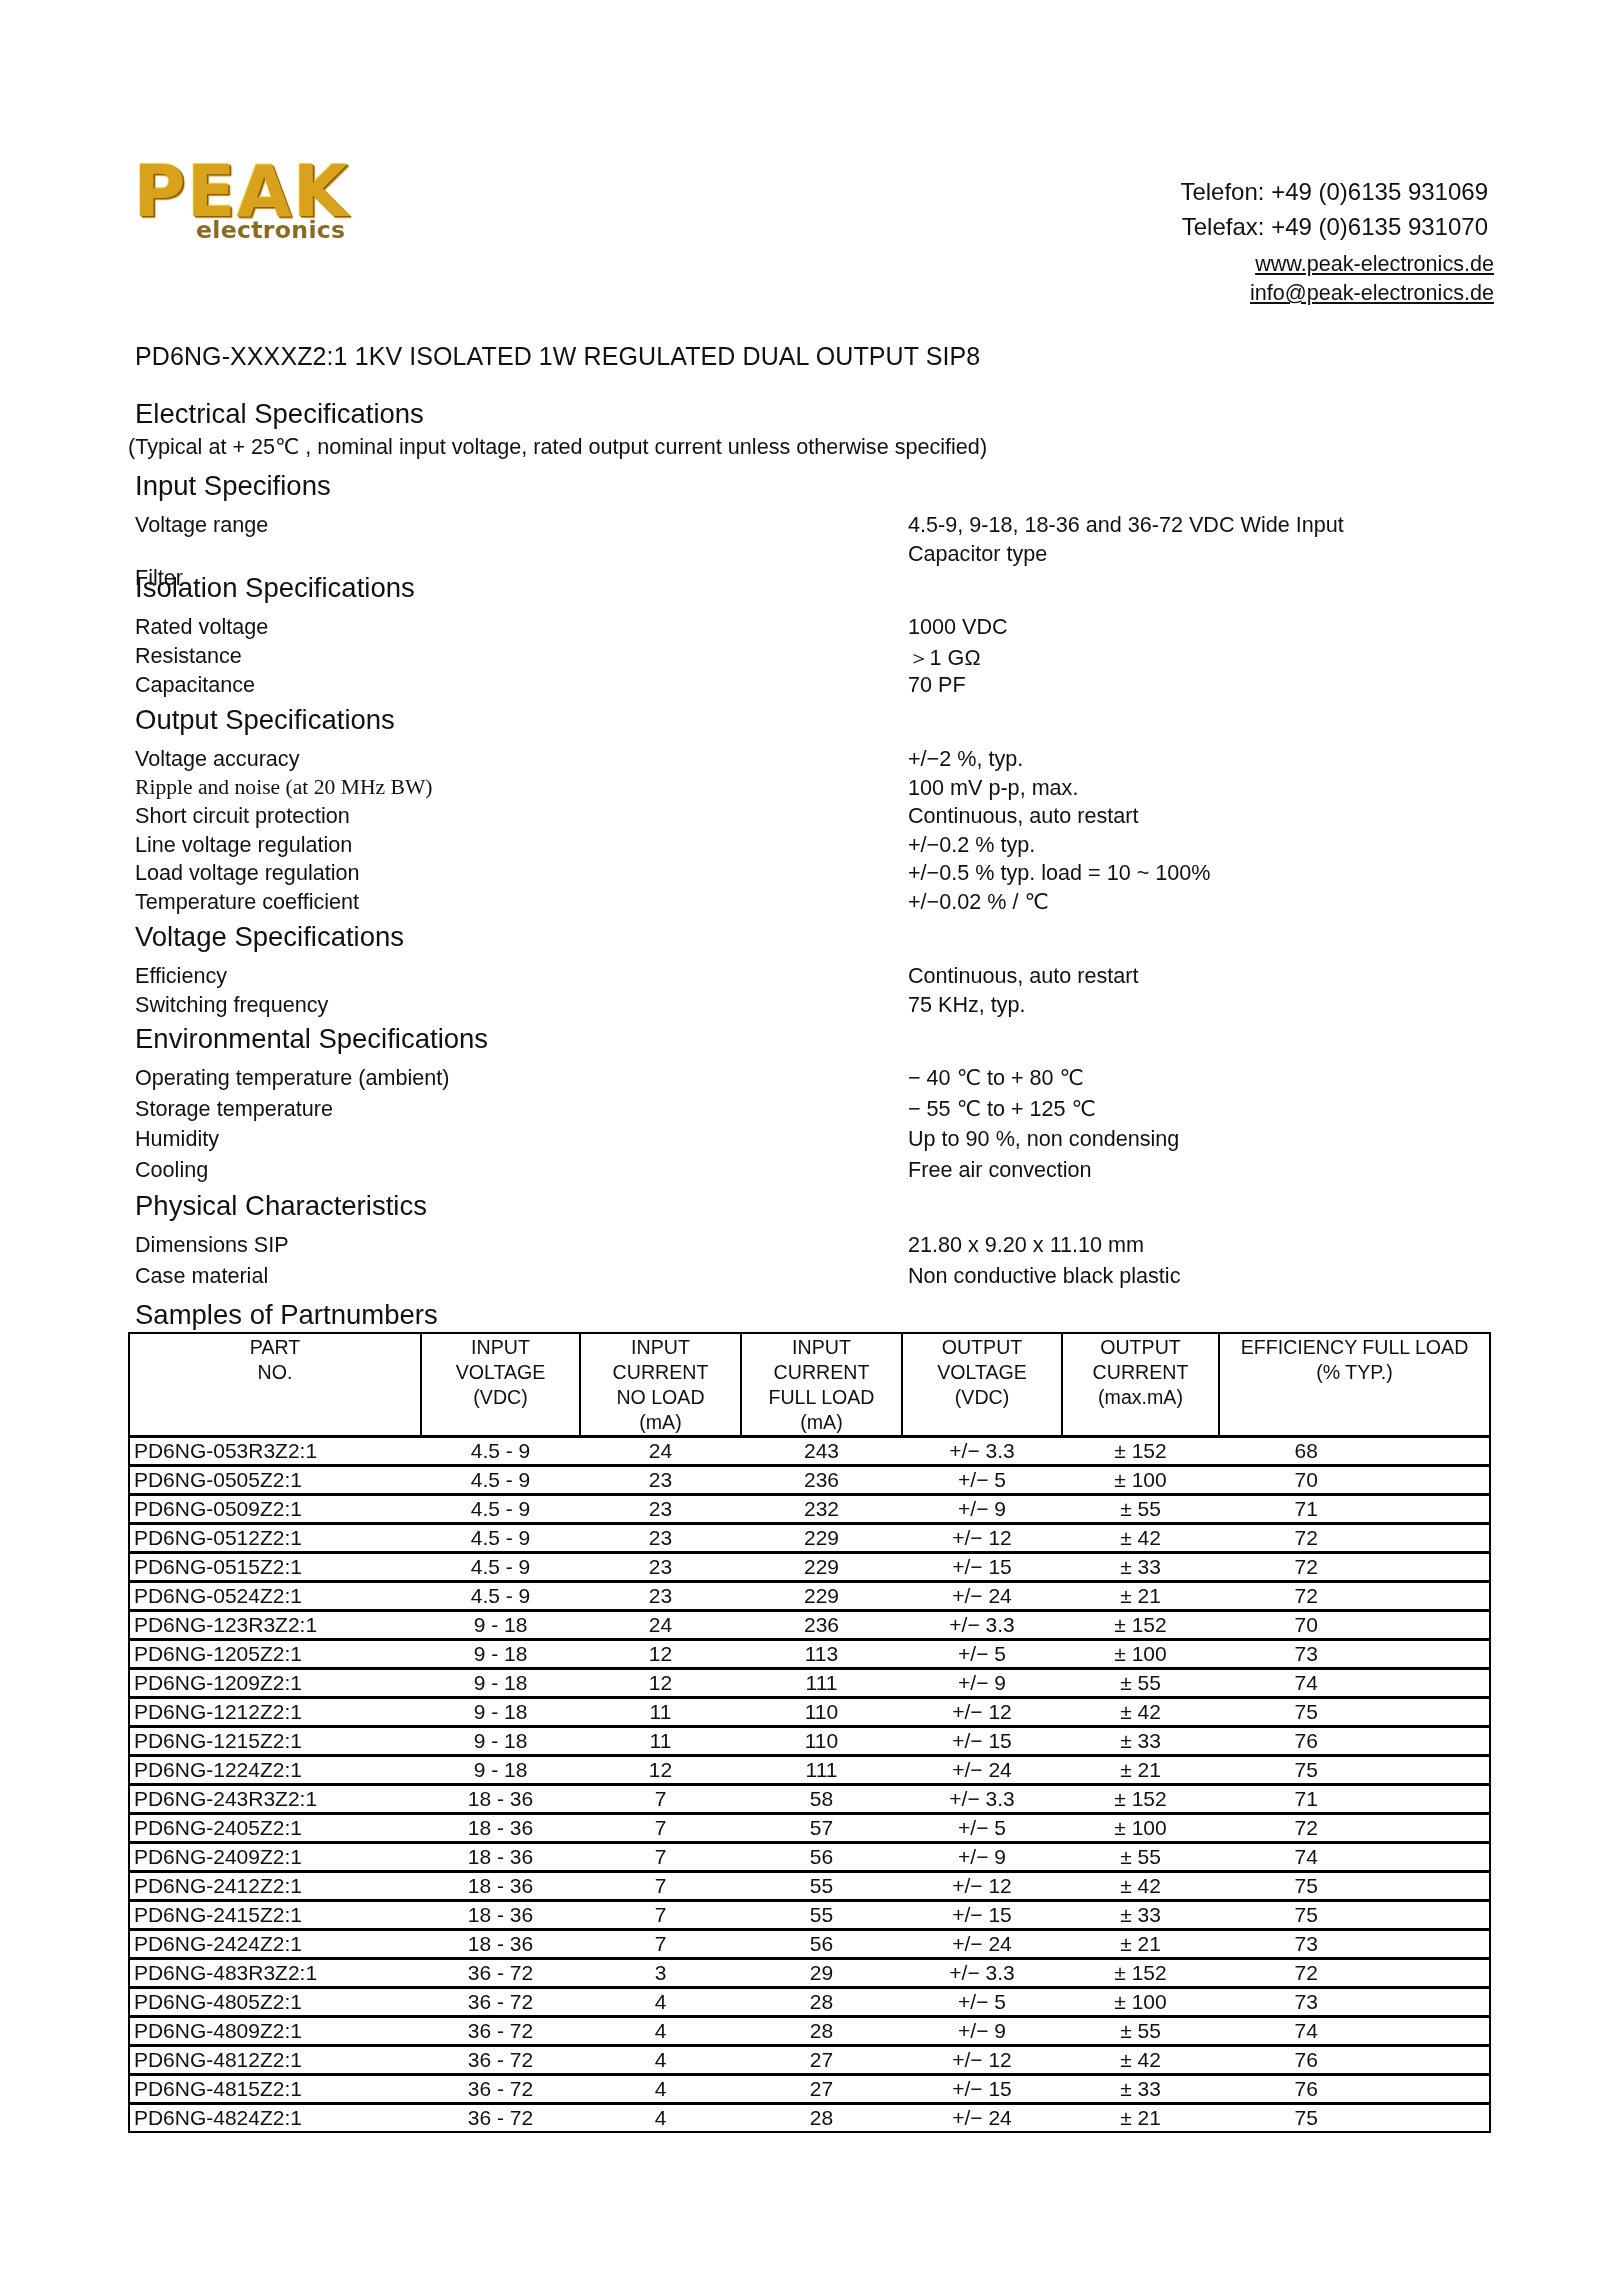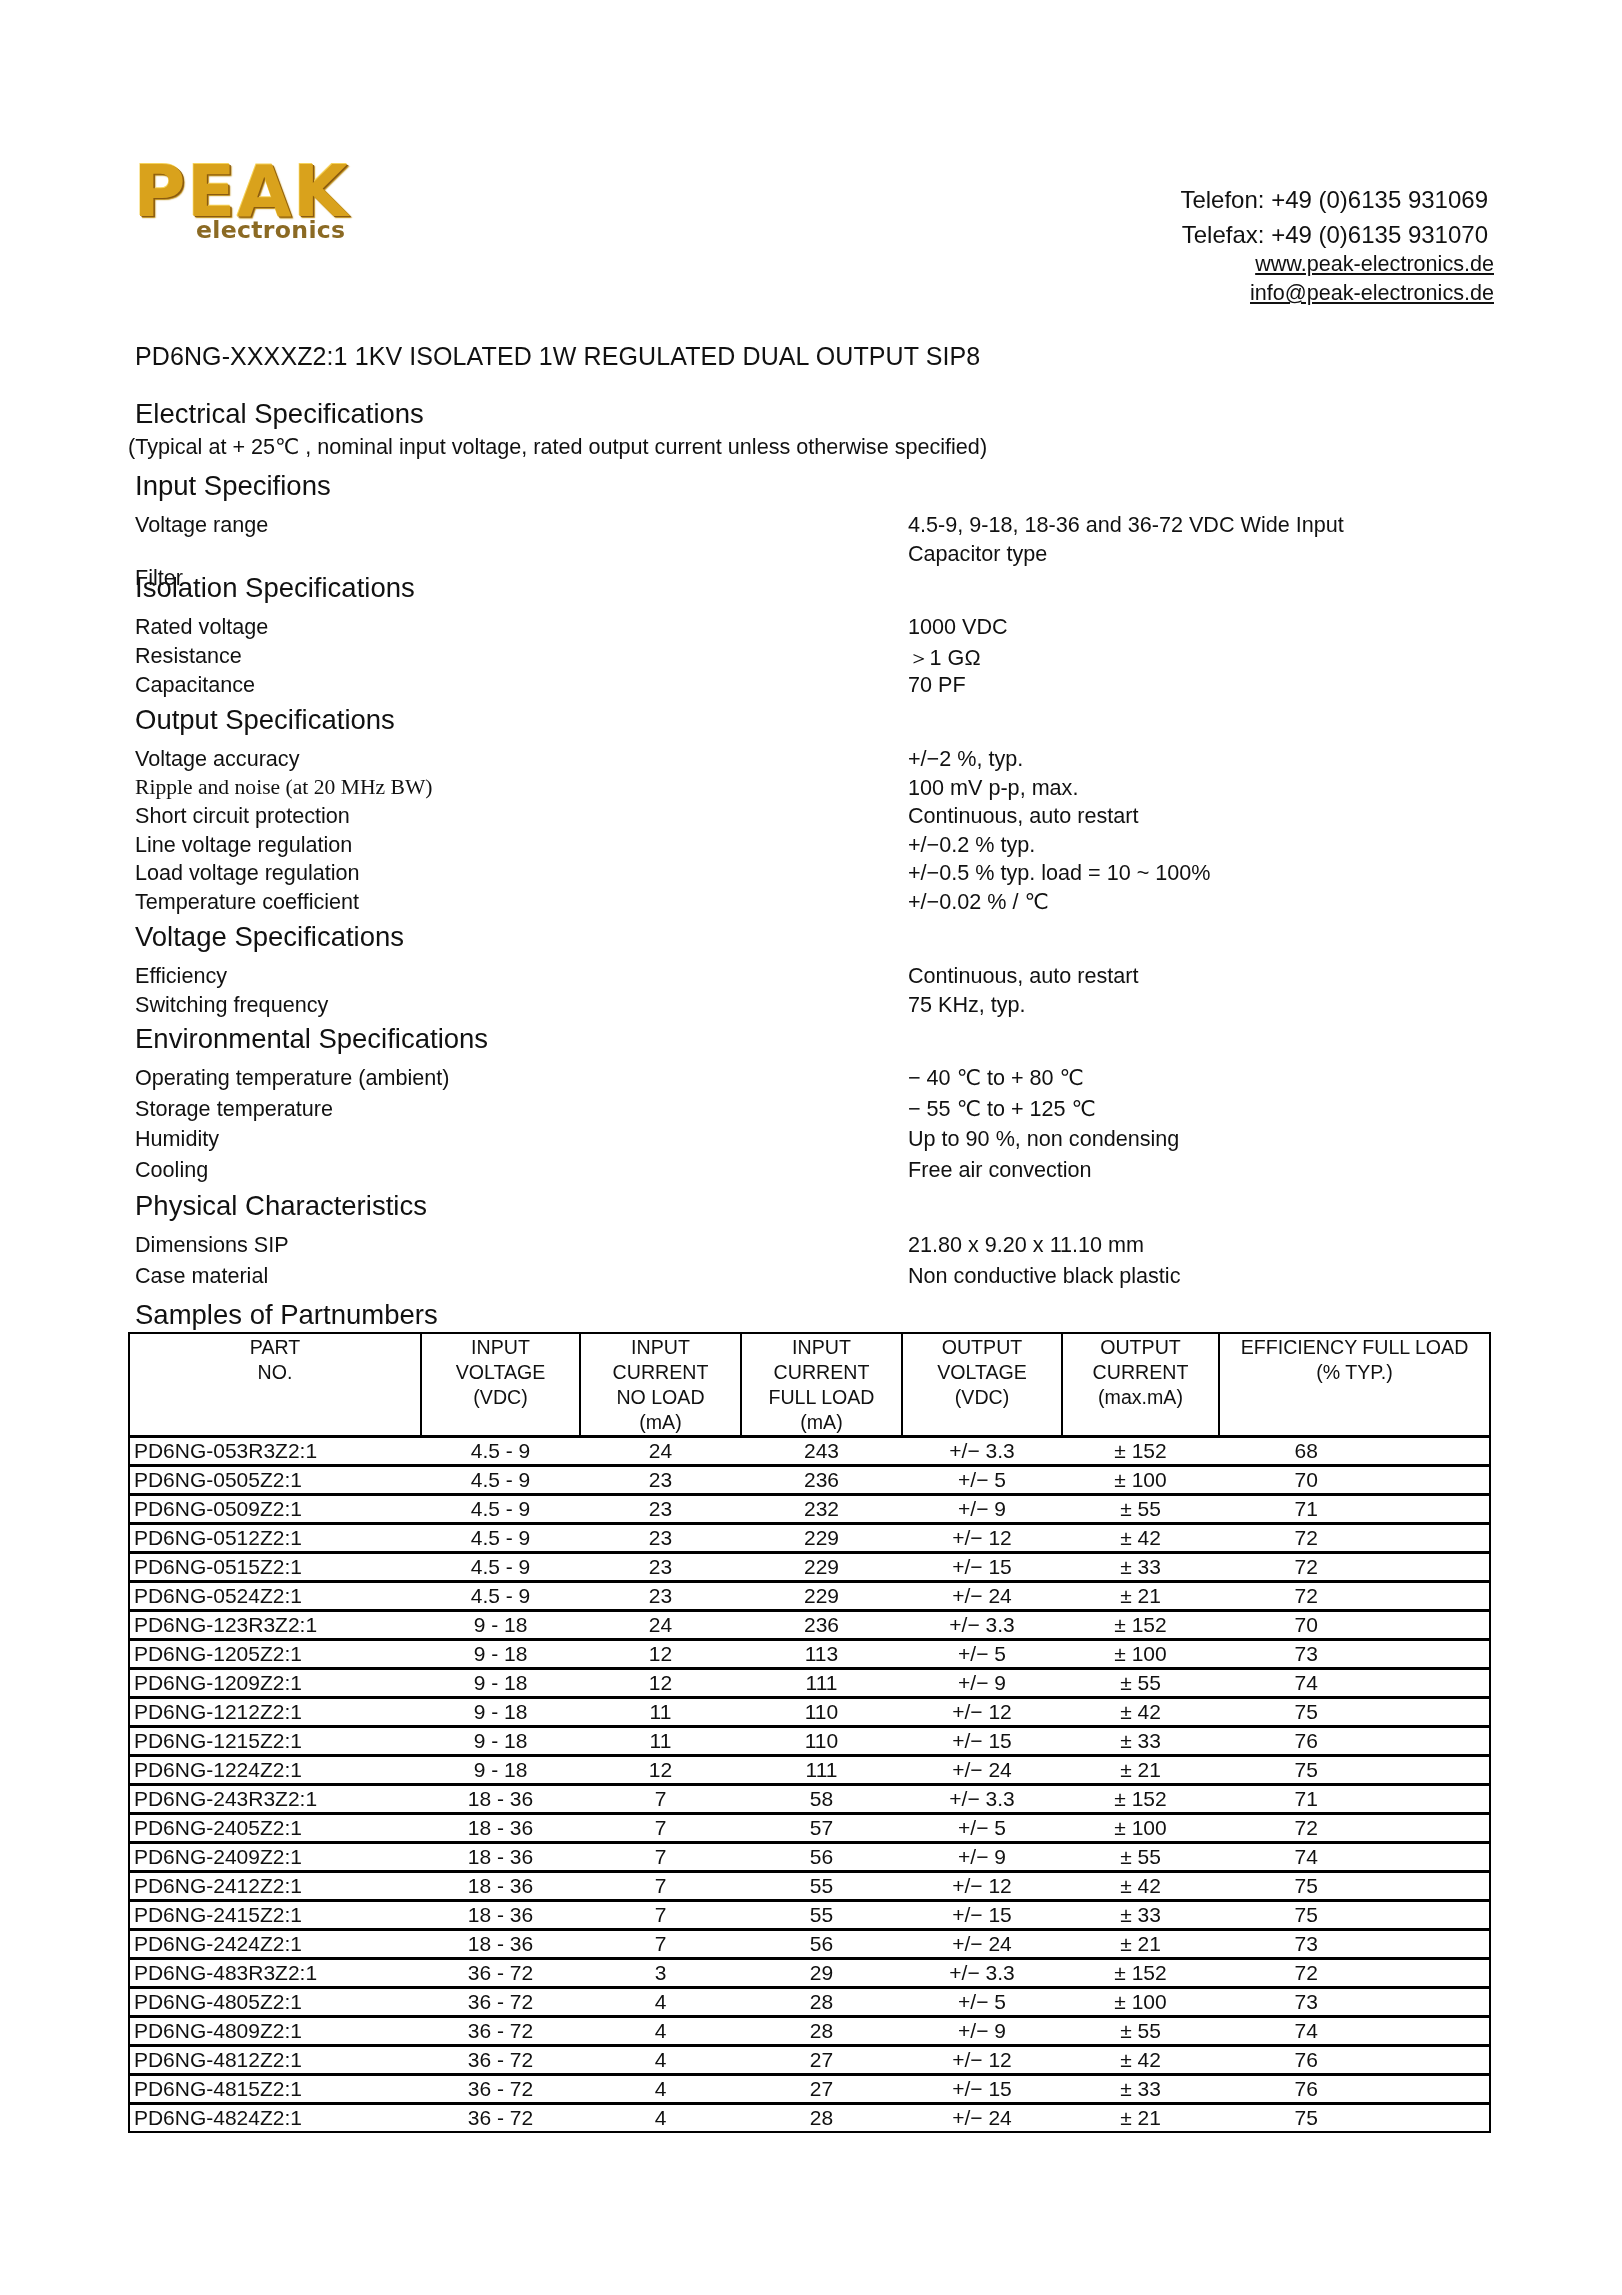--- a/index.html
+++ b/index.html
@@ -10,21 +10,21 @@
   
   #logo { left: 131px; top: 156px; width: 249px; height: 92px; }
   #logo .peak { position: absolute; left: 2.6px; top: 0; font-family: "DejaVu Sans", sans-serif;
                 font-weight: bold; font-size: 71px; letter-spacing: 1.3px; line-height: 1;
                 color: #d9a21c;
                 text-shadow: 1.3px 1.3px 0 #8a5a10, -0.7px -0.7px 0 #f6d35a, 2px 2px 1.3px #b8860b; }
   #logo .elec { position: absolute; left: 65px; top: 63px; font-family: "DejaVu Sans", sans-serif;
                 font-weight: bold; font-size: 23.6px; color: #8b6a24; letter-spacing: 0.3px; line-height: 1; }
 
   
-  .contact { font-size: 24px; right: 134px; text-align: right; margin-top: 8px; }
+  .contact { font-size: 24px; right: 134px; text-align: right; }
   .contact-link { font-size: 21.6px; right: 128px; text-decoration: underline; color: #111; cursor: pointer; }
 
   .doc-title { left: 135px; top: 342px; font-size: 25px; letter-spacing: 0.1px; }
   .h1 { left: 135px; font-size: 27.5px; }
   .sub { left: 128px; font-size: 21.6px; }
   .lbl { left: 135px; font-size: 21.6px; }
   .val { left: 908px; font-size: 21.6px; }
 
   
   #parts-table { position: absolute; left: 128px; top: 1332px; width: 1361px;

